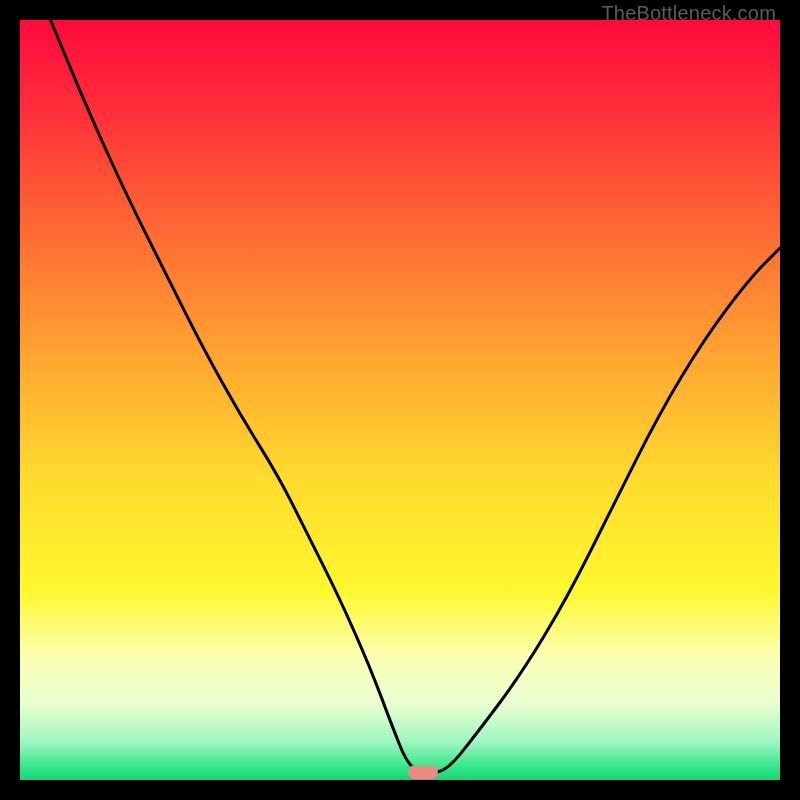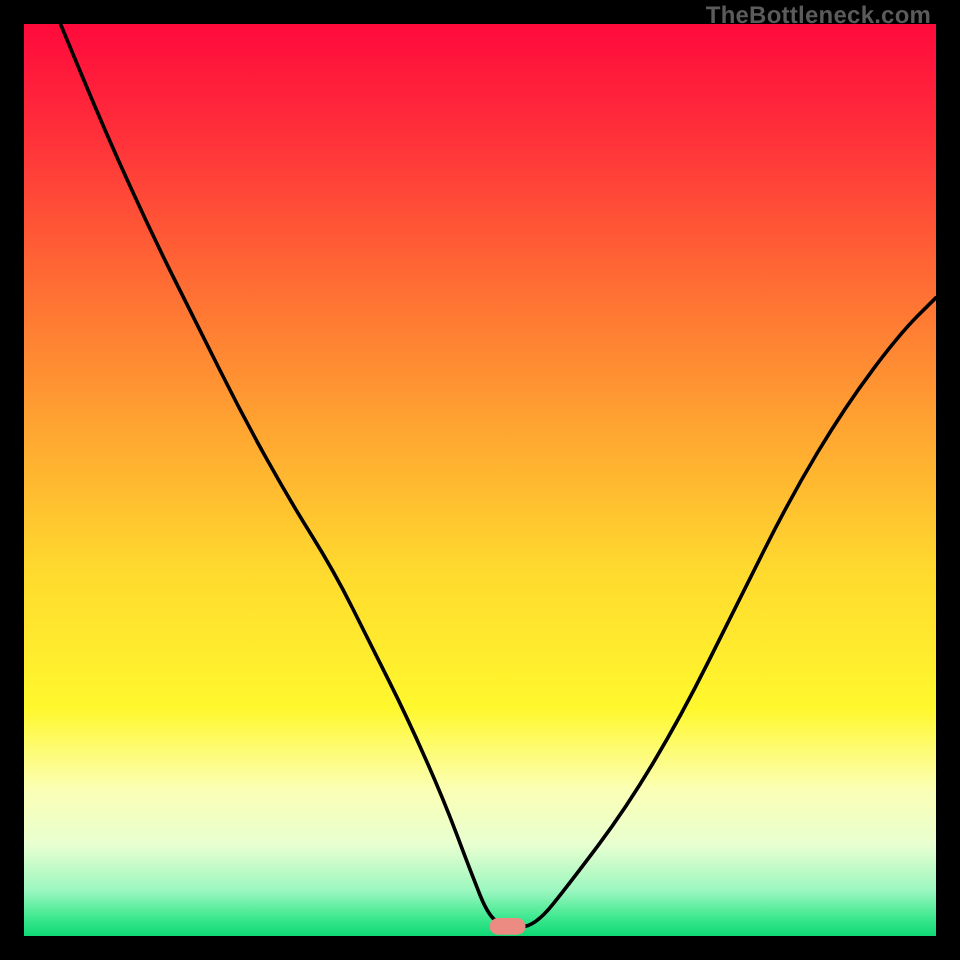--- a/index.html
+++ b/index.html
@@ -24,21 +24,21 @@
     top: 0;
     width: 760px;
     height: 760px;
   }
   .watermark {
     position: absolute;
     top: 2px;
     right: 24px;
     font-family: Arial, Helvetica, sans-serif;
     font-size: 20px;
-    font-weight: 700;
+    font-weight: 400;
     color: #5b5b5b;
     letter-spacing: 0.2px;
     user-select: none;
   }
   .marker {
     position: absolute;
     width: 30px;
     height: 14px;
     border-radius: 7px;
     transform: translate(-50%, -50%);

